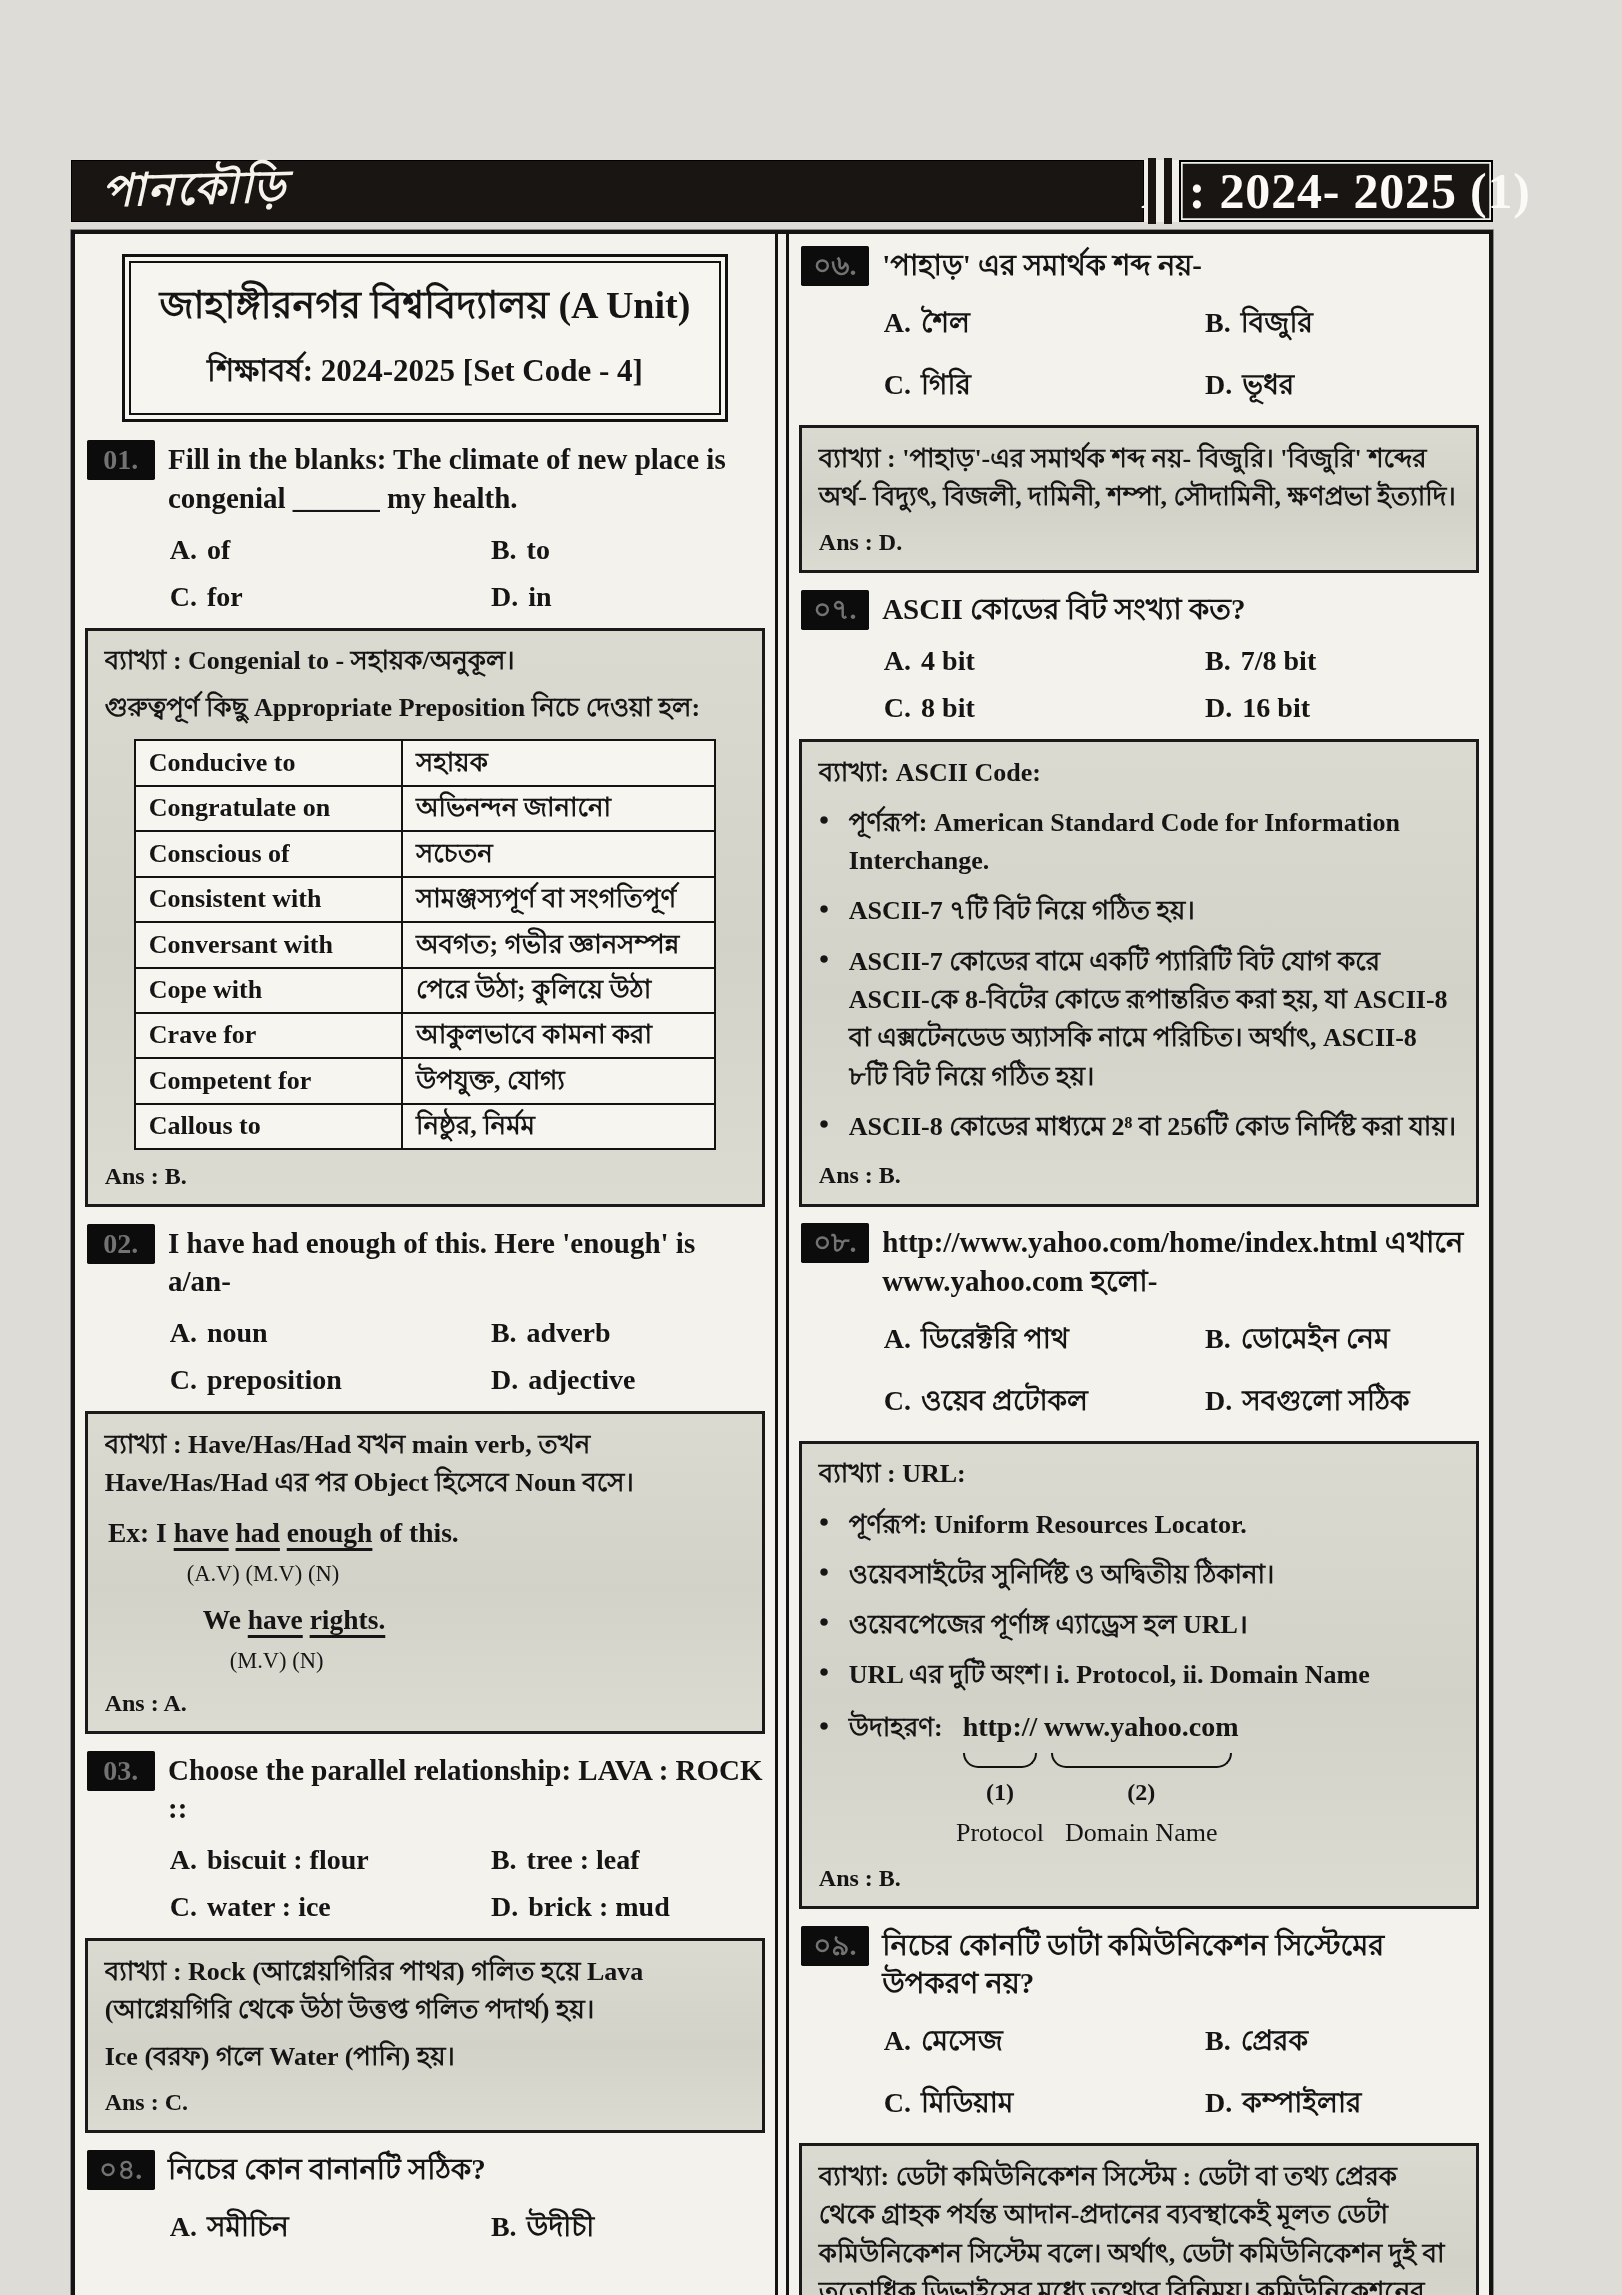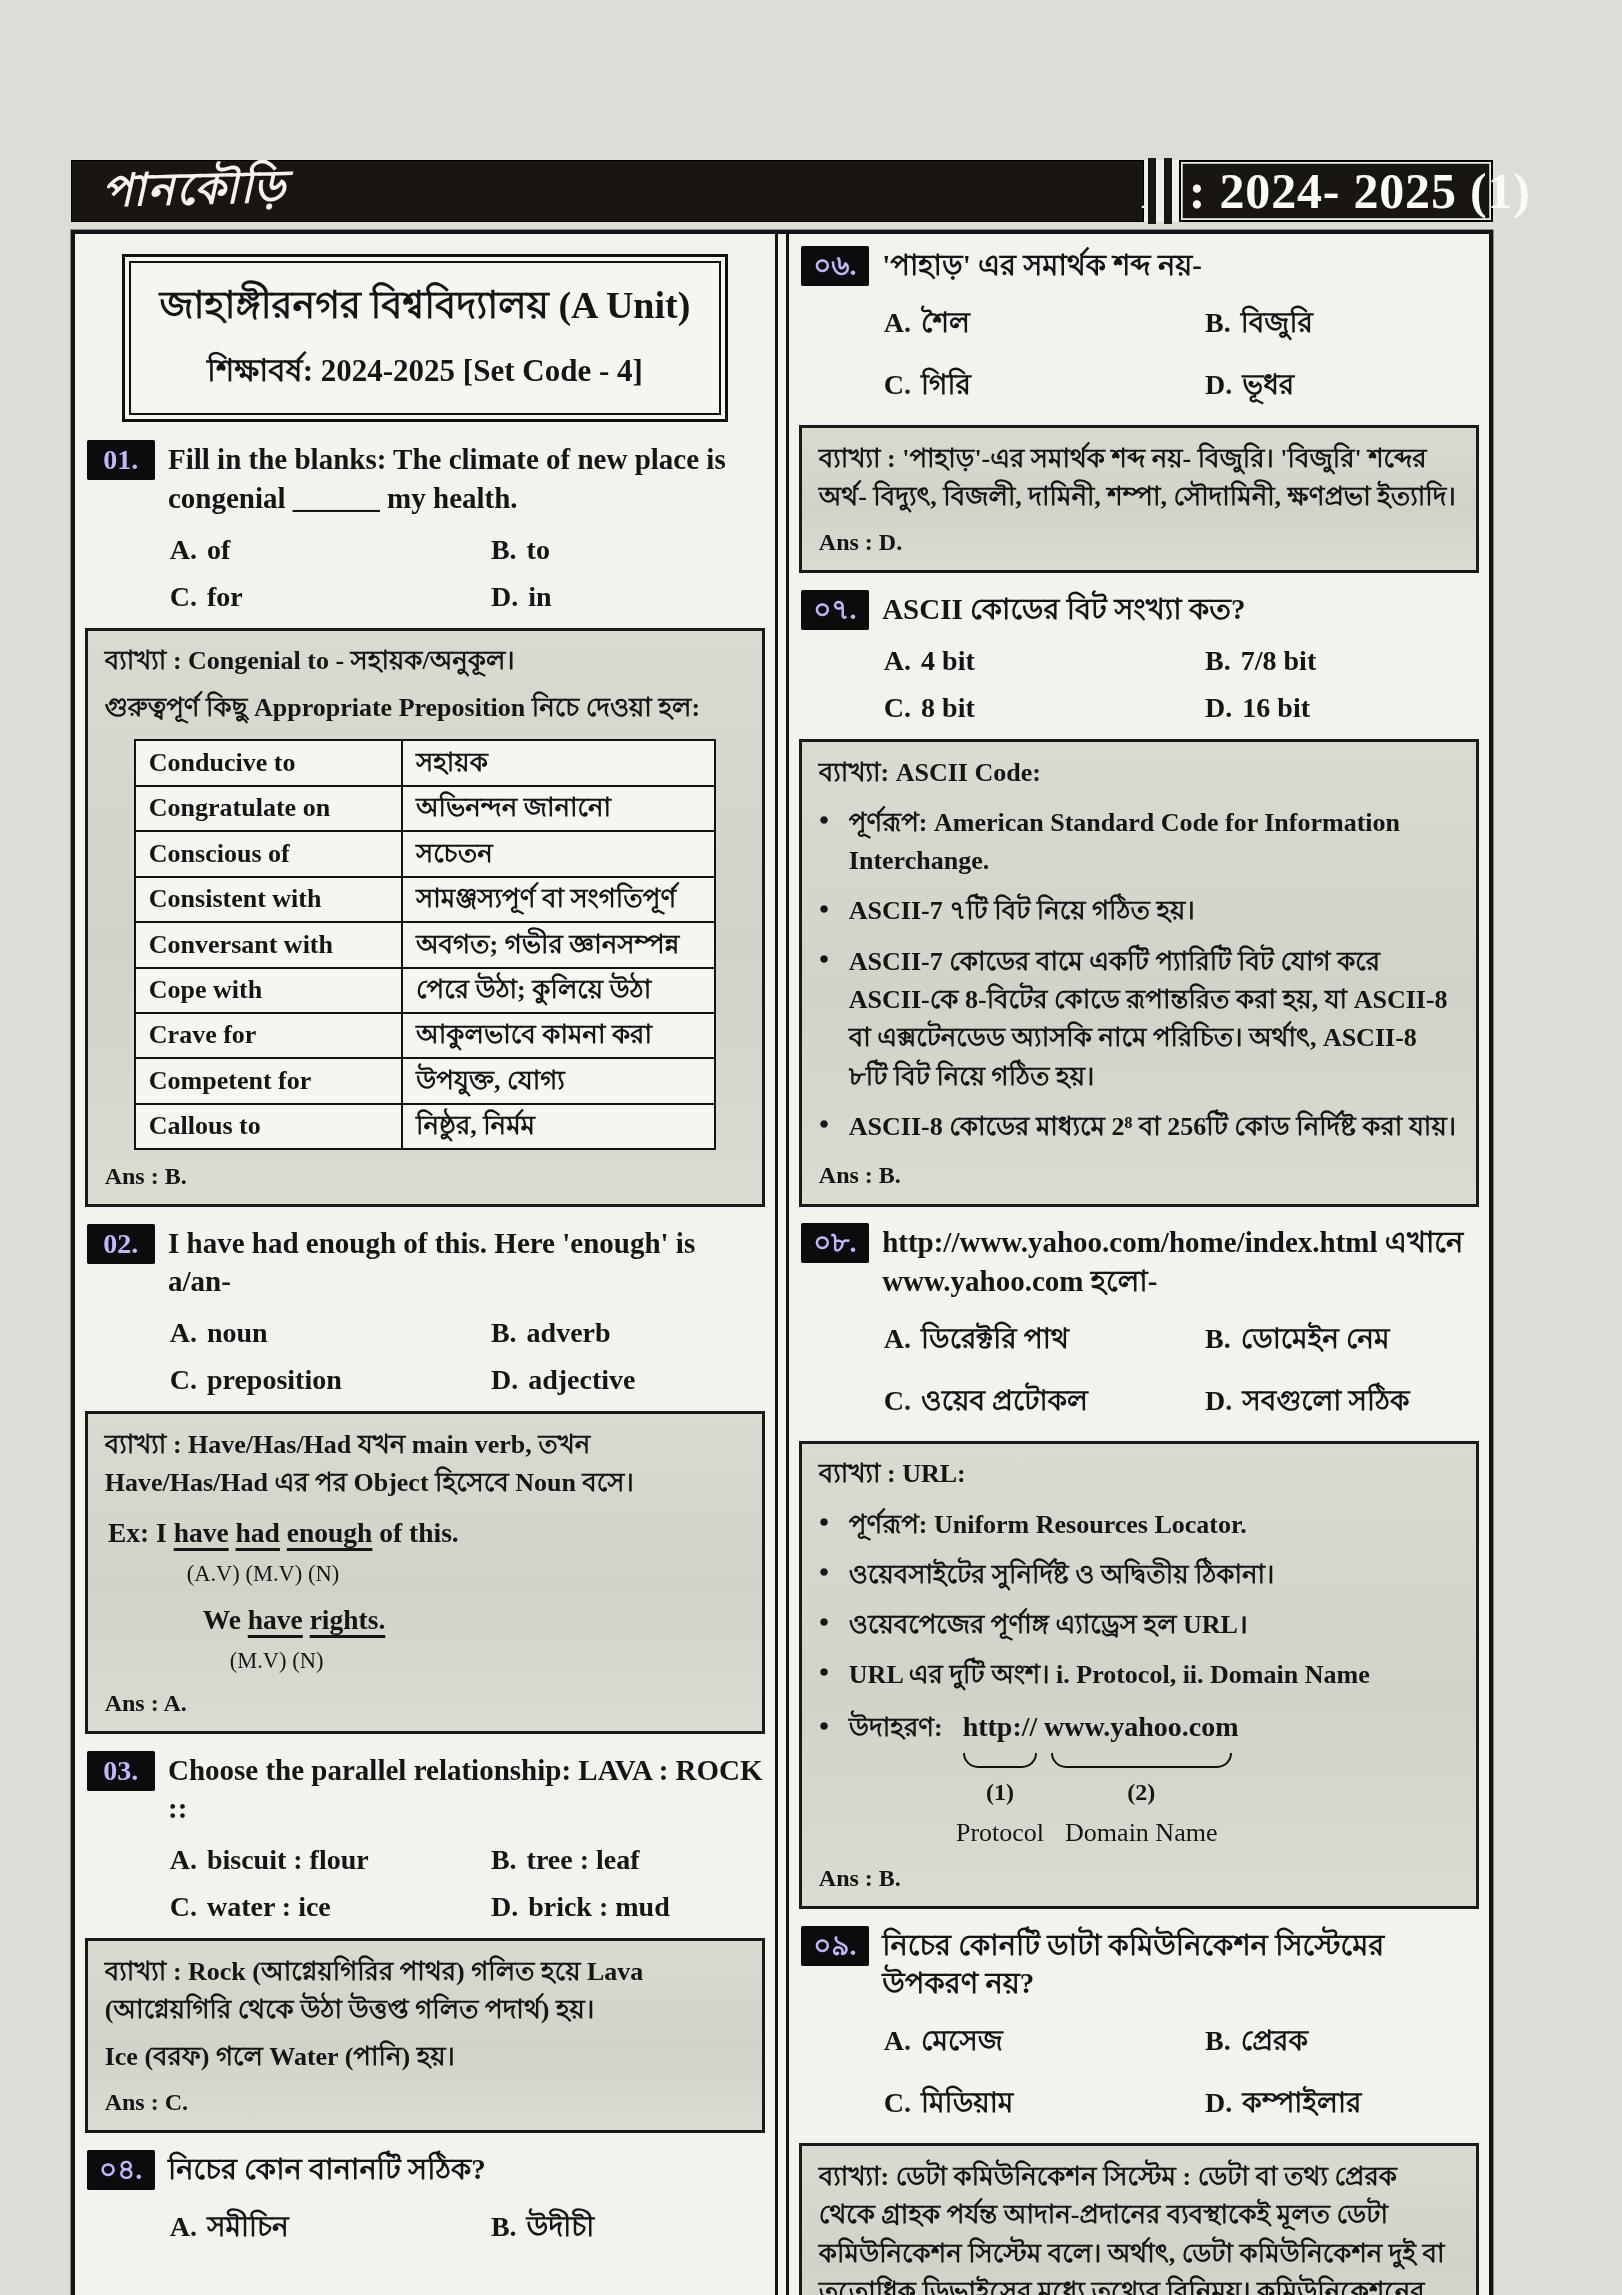--- a/index.html
+++ b/index.html
@@ -48,21 +48,21 @@
 
   
   .title-box{width:87%;margin:16.7px auto 18.3px;border:3.3px solid #111;padding:4.2px;background:#f6f5f0;}
   .title-inner{border:2.5px solid #111;text-align:center;padding:11.7px 5px 15px;}
   .title-l1{font-size:38px;font-weight:bold;}
   .title-l2{font-size:31px;font-weight:bold;margin-top:6.7px;}
 
   
   .q{display:grid;grid-template-columns:68px 1fr;column-gap:13.3px;margin:13.3px 1.7px 10px;}
   .badge{
-    background:#0c0c0c;color:#c4b5fd;font-weight:bold;font-size:28px;
+    background:#0c0c0c;color:#737373;font-weight:bold;font-size:28px;
     text-align:center;height:40px;line-height:40px;border-radius:1.7px;
     align-self:start;
   }
   .q-body{min-width:0;}
   .q-text{font-size:29px;font-weight:bold;line-height:1.32;}
   .opts{
     display:grid;grid-template-columns:1.18fr 1fr;
     row-gap:15px;margin:16.7px 0 5px 1.7px;
     font-size:28px;font-weight:bold;
   }

